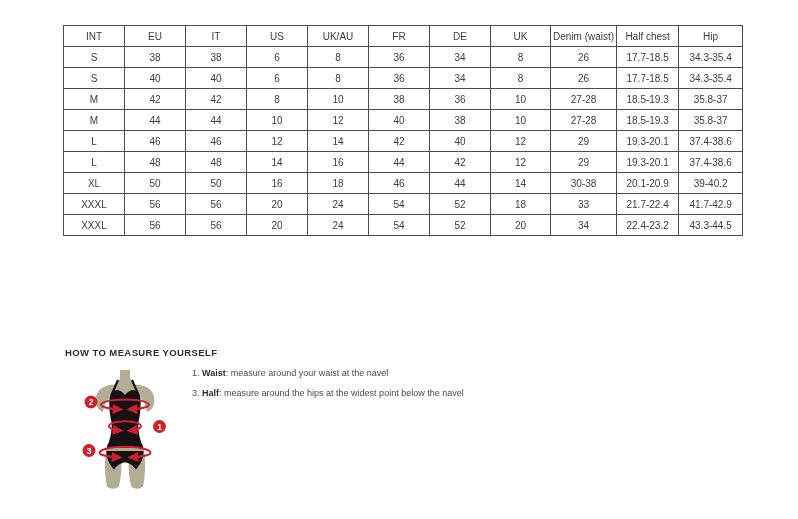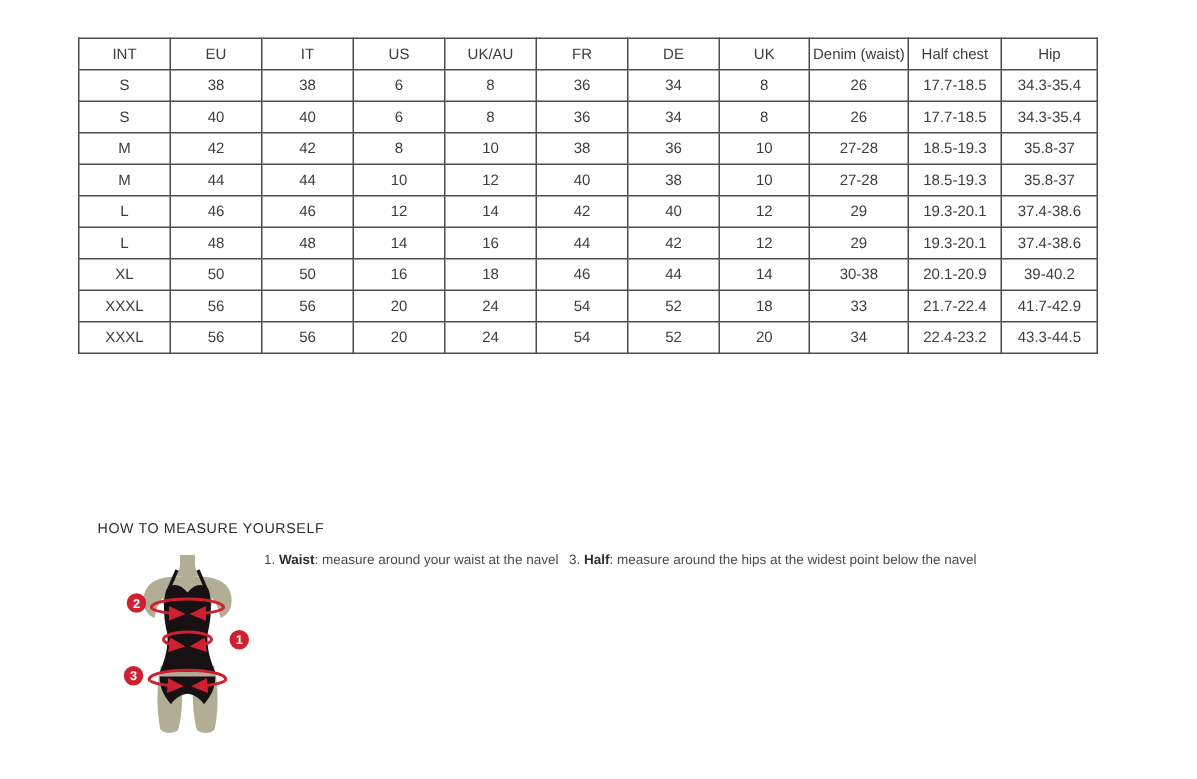--- a/index.html
+++ b/index.html
@@ -7,21 +7,21 @@
   .page {
     position: relative;
     width: 798px;
     height: 519px;
     background: #ffffff;
     font-family: "Liberation Sans", sans-serif;
     overflow: hidden;
   }
   table.size-table {
     position: absolute;
-    left: 52px;
+    left: 63px;
     top: 25px;
     border-collapse: collapse;
     table-layout: fixed;
   }
   table.size-table th,
   table.size-table td {
     border: 1px solid #4d4d4d;
     height: 21px;
     padding: 0 2px;
     text-align: center;
@@ -30,30 +30,30 @@
     font-weight: 400;
     color: #3c3c3c;
     white-space: nowrap;
     overflow: hidden;
   }
   .measure-title {
     position: absolute;
     left: 65px;
     top: 347px;
     font-size: 9.5px;
-    font-weight: 400;
+    font-weight: 700;
     letter-spacing: 0.4px;
     color: #2d2d2d;
   }
   .steps {
     position: absolute;
-    left: 176px;
+    left: 192px;
     top: 367px;
     display: flex;
-    flex-direction: row;
+    flex-direction: column;
     gap: 7px;
     font-size: 9px;
     line-height: 1.45;
     color: #4a4a4a;
   }
   .steps .step b { color: #2d2d2d; }
   .figure-wrap {
     position: absolute;
     left: 75px;
     top: 360px;

